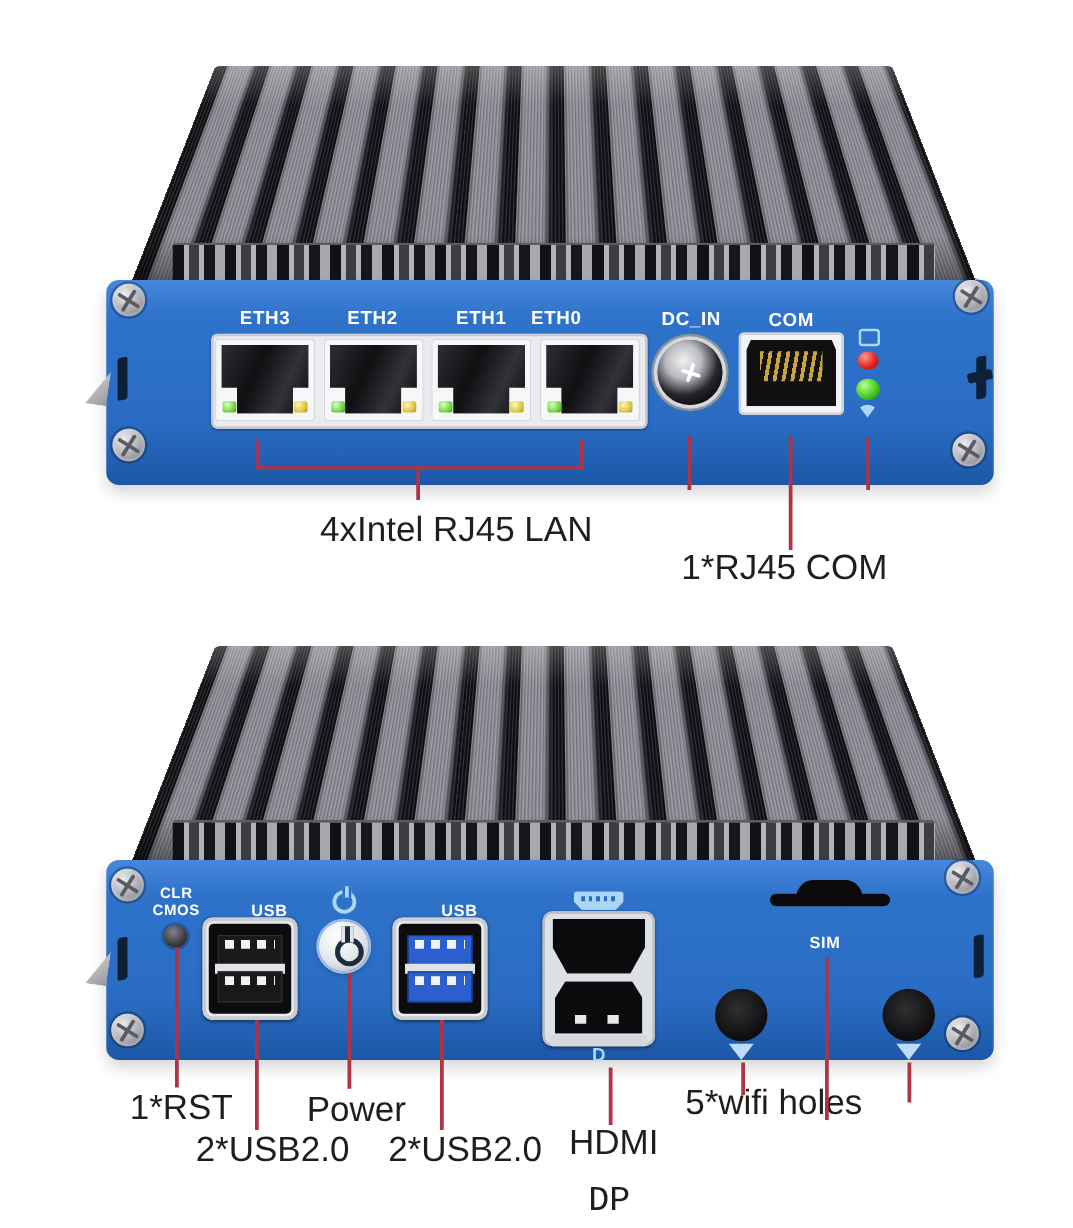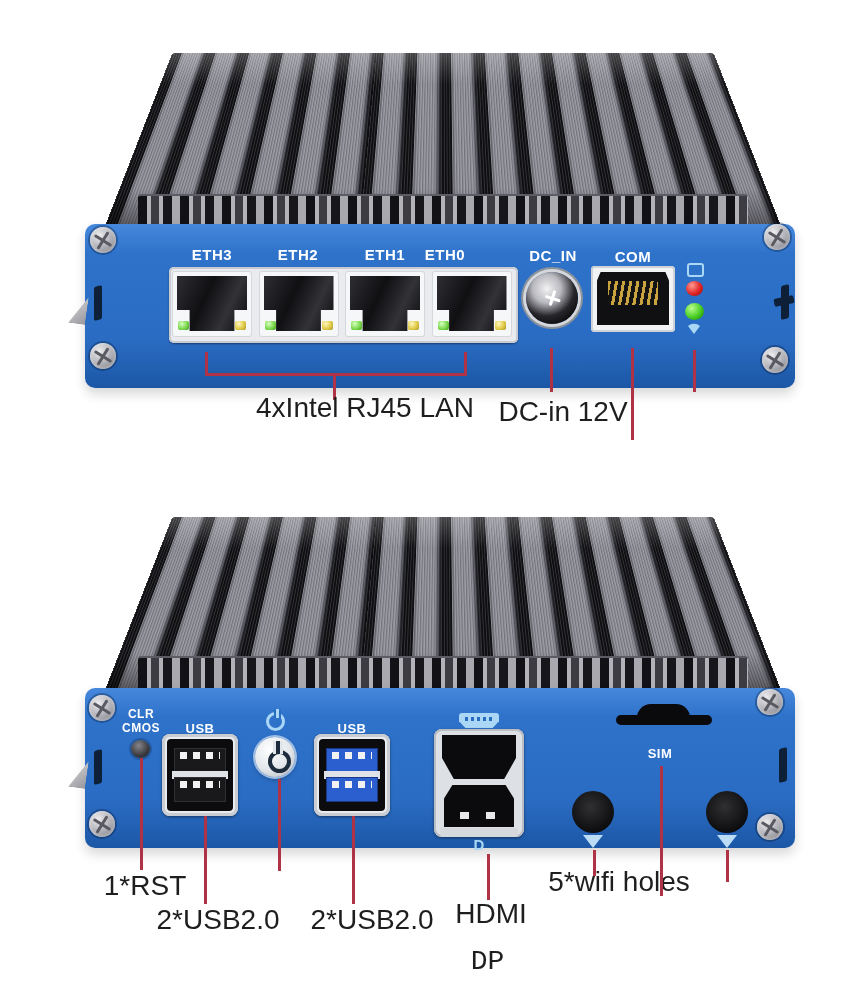--- a/index.html
+++ b/index.html
@@ -77,21 +77,21 @@
 
   
   .rline{position:absolute;width:3px;background:var(--annotation-red,#b03245);}
   .bracket{position:absolute;border-left:3px solid var(--annotation-red,#b03245);border-right:3px solid var(--annotation-red,#b03245);border-bottom:3px solid var(--annotation-red,#b03245);}
   .note{position:absolute;color:var(--label-text,#1e1e1e);font-size:28px;text-align:center;white-space:nowrap;}
 
   
   .clr-cmos{left:110px;top:707px;width:62px;font-size:12px;line-height:1.2;}
   .rst-btn{position:absolute;left:131px;top:740px;width:19px;height:18px;border-radius:50%;
     background:radial-gradient(circle at 40% 32%,#84848a,#3a3a3e 60%,#1e1e22);box-shadow:0 0 0 2px rgba(0,0,0,.2);}
-  .usb-lbl{width:60px;top:721px;font-size:13px;}
+  .usb-lbl{width:60px;top:721px;font-size:13px;text-align:right;}
   .usb-stack{position:absolute;top:734px;width:76px;height:82px;background:#e9ebee;border-radius:8px;
     box-shadow:inset 0 0 0 3px #c9cdd2,0 1px 3px rgba(0,0,0,.45);}
   .usb-cav{position:absolute;left:5px;right:5px;top:5px;bottom:5px;background:#0c0c0e;border-radius:4px;}
   .usb-rcpt{position:absolute;left:7px;right:7px;height:25px;background:#19191c;box-shadow:inset 0 0 0 1px #2e2e33;}
   .usb-rcpt.rt{top:9px;} .usb-rcpt.rb{bottom:9px;}
   .usb-rcpt::after{content:'';position:absolute;left:6px;right:6px;top:4px;height:7px;
     background:repeating-linear-gradient(90deg,#f2f2f2 0 7px,rgba(0,0,0,0) 7px 13px);}
   .usb3 .usb-rcpt{background:var(--usb3-blue,#2b5fd0);box-shadow:inset 0 0 0 1px #183a86;}
   .usb-div{position:absolute;left:5px;right:5px;top:50%;height:8px;margin-top:-4px;background:#dfe2e6;}
 
@@ -192,26 +192,26 @@
 
   <div class="hdd-ico"></div>
   <div class="led-big led-red"></div>
   <div class="led-big led-grn"></div>
   <svg class="wifi-fan" style="left:687px;top:323px;" viewBox="0 0 14 12">
     <path d="M1 3 A9 9 0 0 1 13 3 L7 11 Z" fill="#aad7f5"></path>
   </svg>
 
   <div class="bracket" style="left:205px;top:352px;width:256px;height:21px;"></div>
   <div class="rline" style="left:333px;top:373px;height:27px;"></div>
-  <div class="note" style="left:205px;top:392px;width:320px;">4xIntel RJ45 LAN</div>
+  <div class="note" style="left:205px;top:408px;width:320px;">4xIntel RJ45 LAN</div>
 
   <div class="rline" style="left:550px;top:348px;height:44px;"></div>
-  <div class="note" style="left:488px;top:396px;width:150px;">DC-in 12V</div>
 
   <div class="rline" style="left:631px;top:348px;height:92px;"></div>
+  <div class="note" style="left:530px;top:438px;width:195px;">1*RJ45 COM</div>
 
   <div class="rline" style="left:693px;top:350px;height:42px;"></div>
 
   <div class="hs-wrap" style="top:494px;">
     <div class="fins"></div>
   </div>
   <div class="hs-base" style="top:656px;"></div>
 
   <div class="panel" style="top:688px;height:160px;"></div>
 
@@ -272,20 +272,21 @@
   <div class="wifi-hole" style="left:706px;top:791px;"></div>
   <div class="wifi-mark" style="left:717px;top:835px;"></div>
 
   <div class="rline" style="left:140px;top:758px;height:112px;"></div>
   <div class="note" style="left:95px;top:870px;width:100px;">1*RST</div>
 
   <div class="rline" style="left:204px;top:816px;height:88px;"></div>
   <div class="note" style="left:128px;top:904px;width:180px;">2*USB2.0</div>
 
   <div class="rline" style="left:278px;top:779px;height:92px;"></div>
+  <div class="note" style="left:230px;top:872px;width:110px;">Power</div>
 
   <div class="rline" style="left:352px;top:816px;height:88px;"></div>
   <div class="note" style="left:282px;top:904px;width:180px;">2*USB2.0</div>
 
   <div class="rline" style="left:487px;top:854px;height:46px;"></div>
   <div class="note" style="left:431px;top:898px;width:120px;">HDMI</div>
   <div class="note" style="left:455px;top:946px;width:65px;font-family:Liberation Mono, monospace;">DP</div>
 
   <div class="rline" style="left:593px;top:850px;height:26px;"></div>
   <div class="rline" style="left:726px;top:850px;height:32px;"></div>

